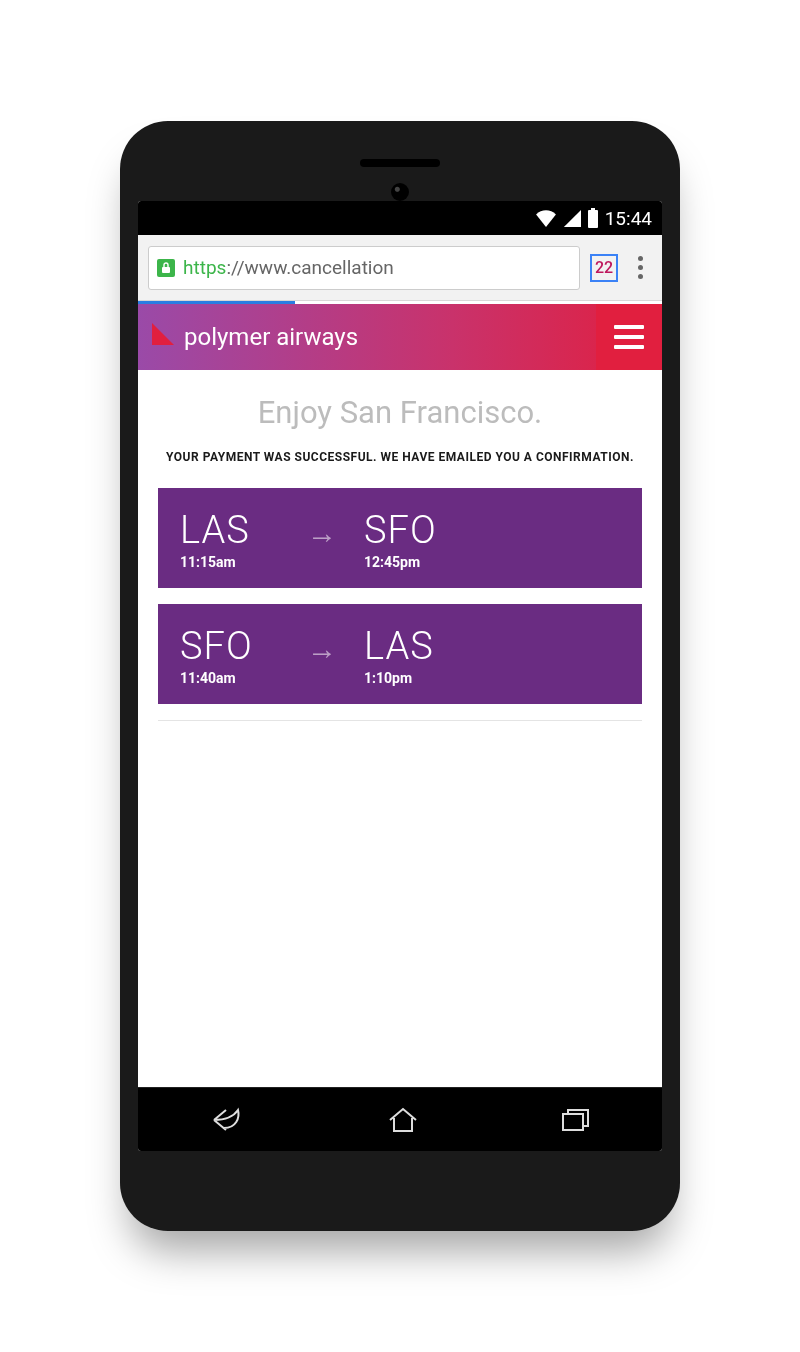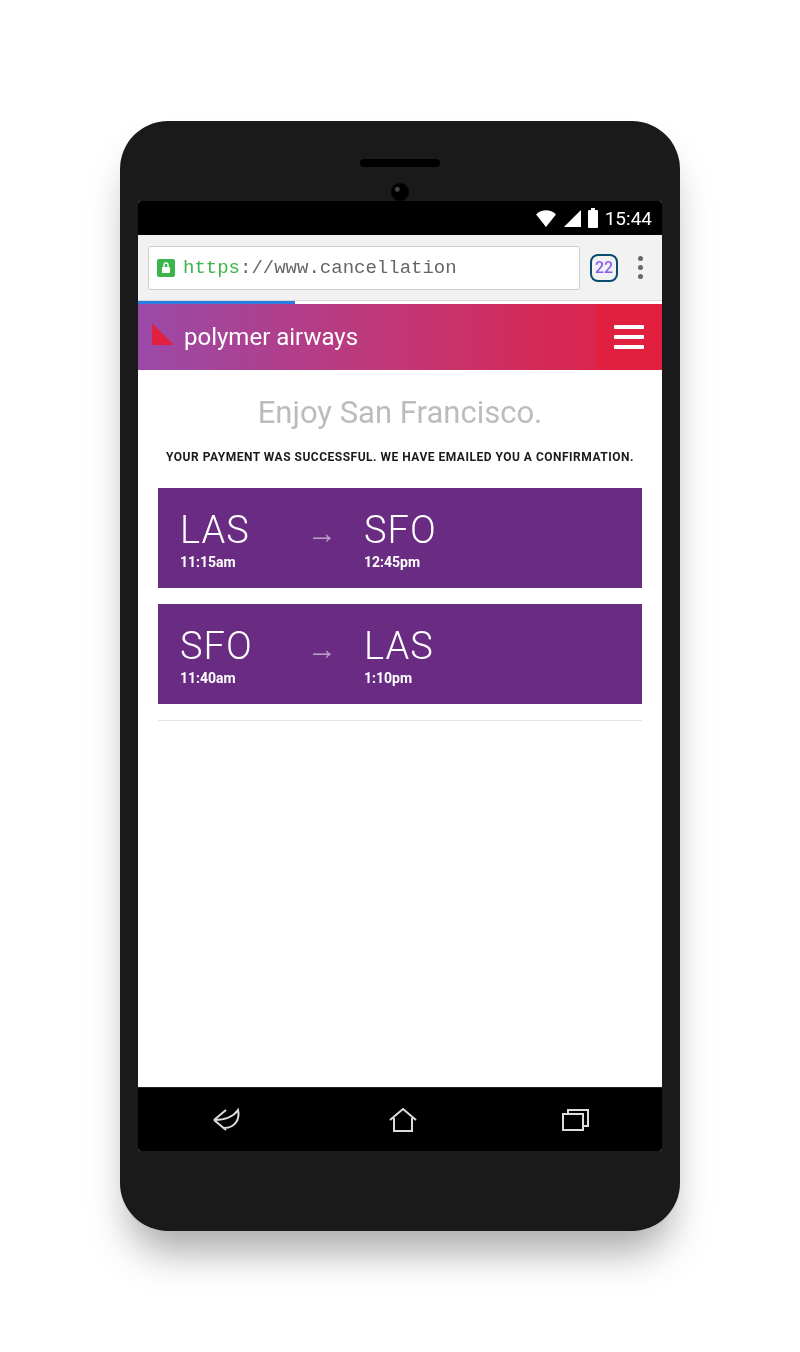--- a/index.html
+++ b/index.html
@@ -79,38 +79,37 @@
     height: 44px;
     background: #fff;
     border: 1px solid #ccc;
     border-radius: 3px;
     display: flex;
     align-items: center;
     padding: 0 8px;
     font-size: 19px;
     overflow: hidden;
     white-space: nowrap;
-    font-family: Liberation Mono, monospace;
   }
   .lock-badge {
     width: 18px; height: 18px;
     background: #3cb54a;
     border-radius: 2px;
     display: flex; align-items: center; justify-content: center;
     margin-right: 8px;
     flex-shrink: 0;
   }
   .url-scheme { color: #3cb54a; }
   .url-rest { color: #666; }
   .tabcount {
     width: 28px; height: 28px;
-    border: 2px solid #0c4a6e;
-    border-radius: 8px;
+    border: 2px solid #3b82f6;
+    border-radius: 0;
     font-size: 16px;
-    color: #8b5cf6;
+    color: #be185d;
     display: flex; align-items: center; justify-content: center;
     font-weight: 500;
   }
   .kebab { width: 24px; display: flex; flex-direction: column; align-items: center; gap: 4px; }
   .kebab span { width: 5px; height: 5px; background: #666; border-radius: 50%; }
   .progress-line { height: 3px; background: linear-gradient(to right, #2a7de1 0%, #2a7de1 30%, transparent 30%); }
   
   .app-header {
     height: 66px;
     background: linear-gradient(90deg, #9a4aa8 0%, #c9326b 60%, #e11f3f 100%);

